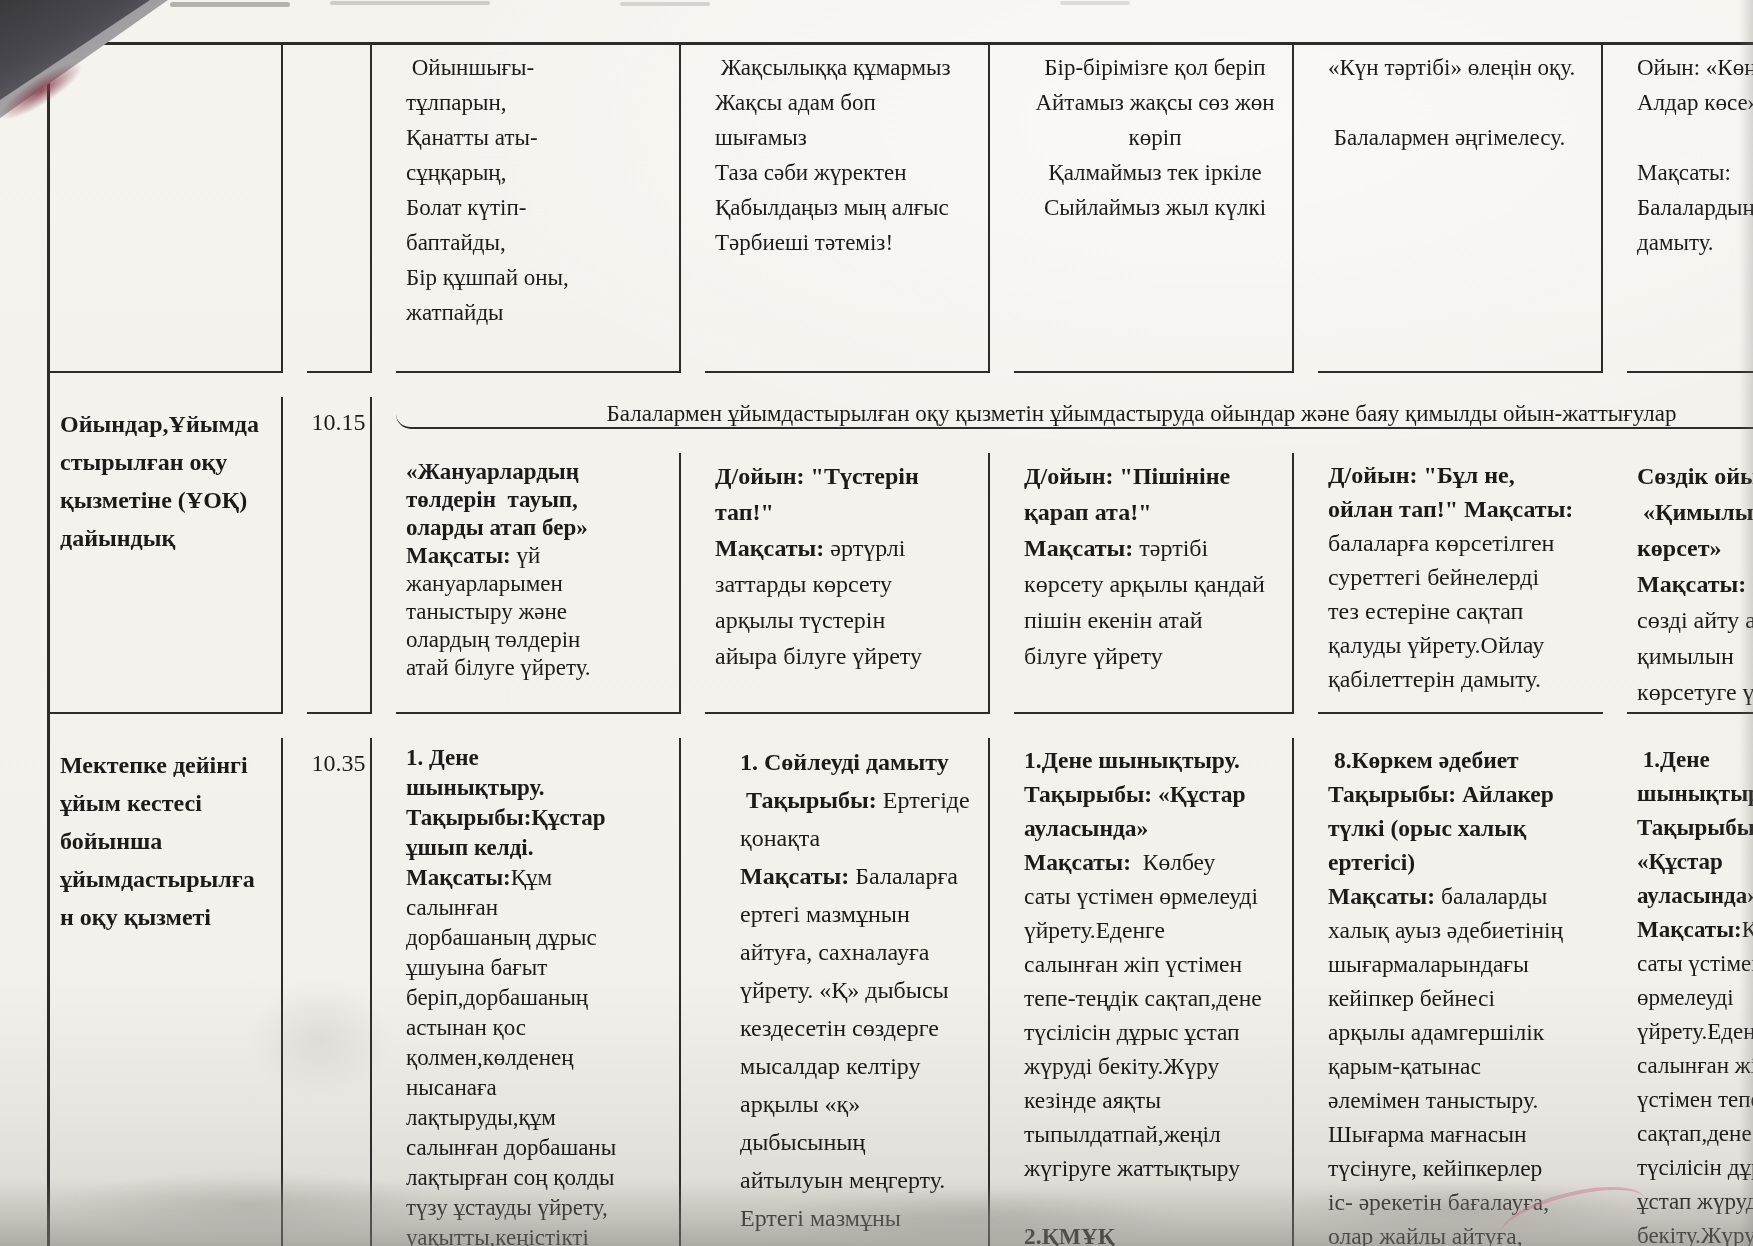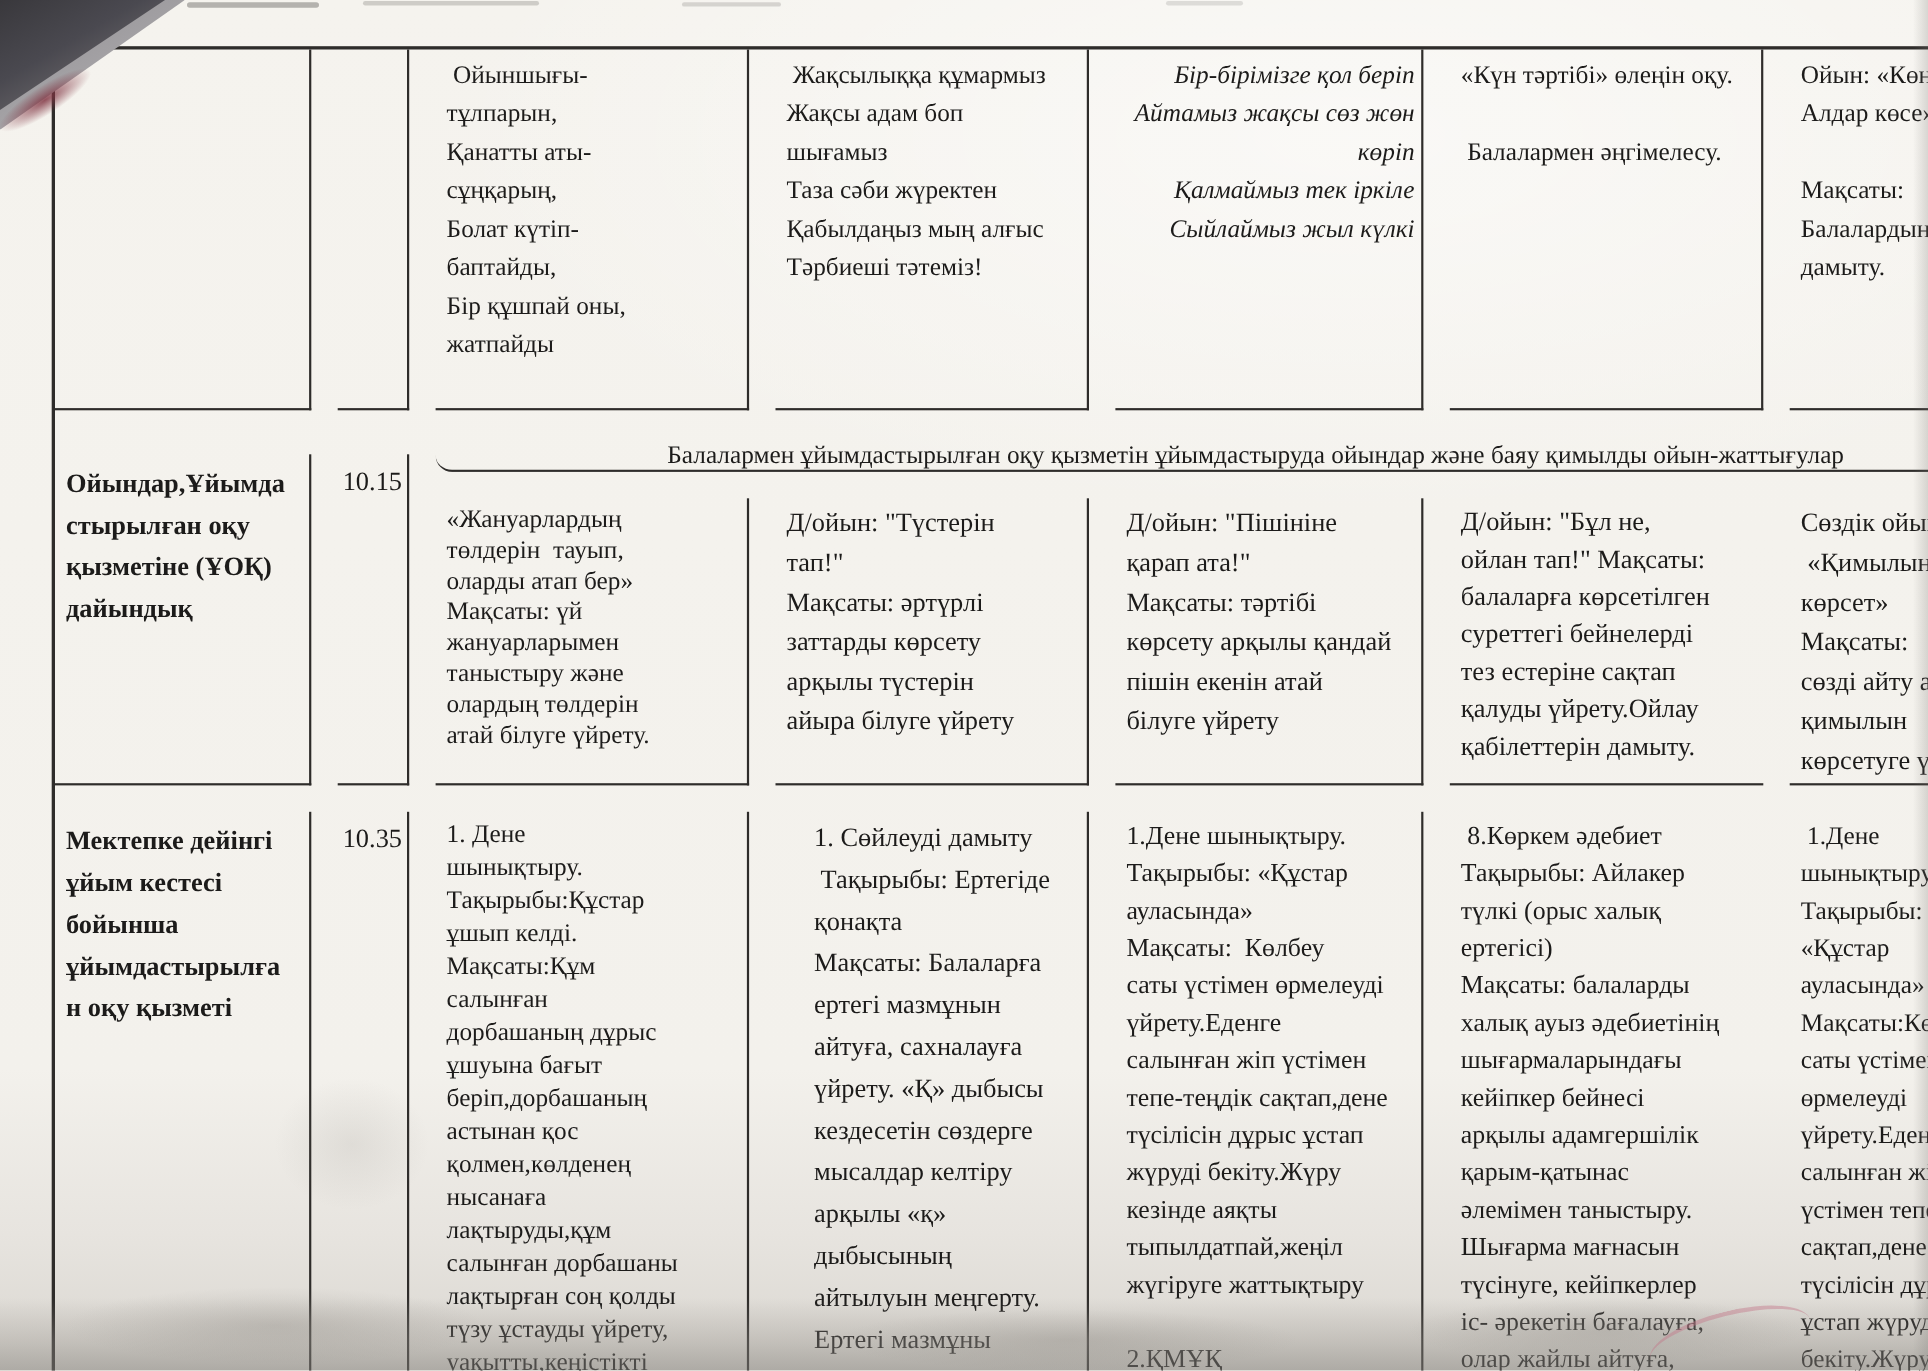--- a/index.html
+++ b/index.html
@@ -34,42 +34,42 @@
   .cell{
     border-right:2px solid var(--line);
     border-bottom:2px solid var(--line);
     white-space:pre-wrap;
     overflow:hidden;
     font-size:23px;
     line-height:35px;
     padding:5px 6px 0 10px;
   }
   .cell:nth-child(7n), .lastcol{border-right:none;}
-  .b,.bold{font-weight:normal;}
+  .b,.bold{font-weight:bold;}
   .name{font-weight:bold;font-size:24px;line-height:38px;padding-top:8px;}
   .time{font-size:24px;text-align:center;padding:8px 2px 4px 2px;}
-  .rowspan2{grid-row:span 2;margin-top:16px;}
+  .rowspan2{grid-row:span 2;}
   .hdr-span{
     grid-column:3 / 8;
     border-right:none;
     text-align:center;
     font-size:23px;line-height:27px;
     padding:3px 10px 0 10px;
     white-space:normal;
     border-radius:15px;
   }
   
   .r2c1{line-height:28px;font-size:23px;}
   .r2c2,.r2c3,.r2c5{line-height:36px;font-size:24px;}
   .r2c4{line-height:34px;font-size:24px;}
   .r3c1{line-height:30px;font-size:23px;}
   .r3c2{line-height:38px;font-size:24px;padding-left:35px;}
   .r3c3,.r3c4{line-height:34px;font-size:23.5px;}
   .r3c5{line-height:34px;font-size:23px;}
-  .center{text-align:right;font-style:italic;}
+  .center{text-align:center;}
   
   .corner-outer{
     position:absolute;top:0;left:0;width:168px;height:118px;
     background:linear-gradient(150deg,#8e8c90 0%,#a5a3a6 55%,rgba(165,163,166,0) 56%);
     clip-path:polygon(0 0,100% 0,0 100%);
     z-index:5;
   }
   .corner-inner{
     position:absolute;top:0;left:0;width:150px;height:100px;
     background:linear-gradient(150deg,#39383c 0%,#4a4950 40%,#59575c 55%,rgba(89,87,92,0) 56%);

